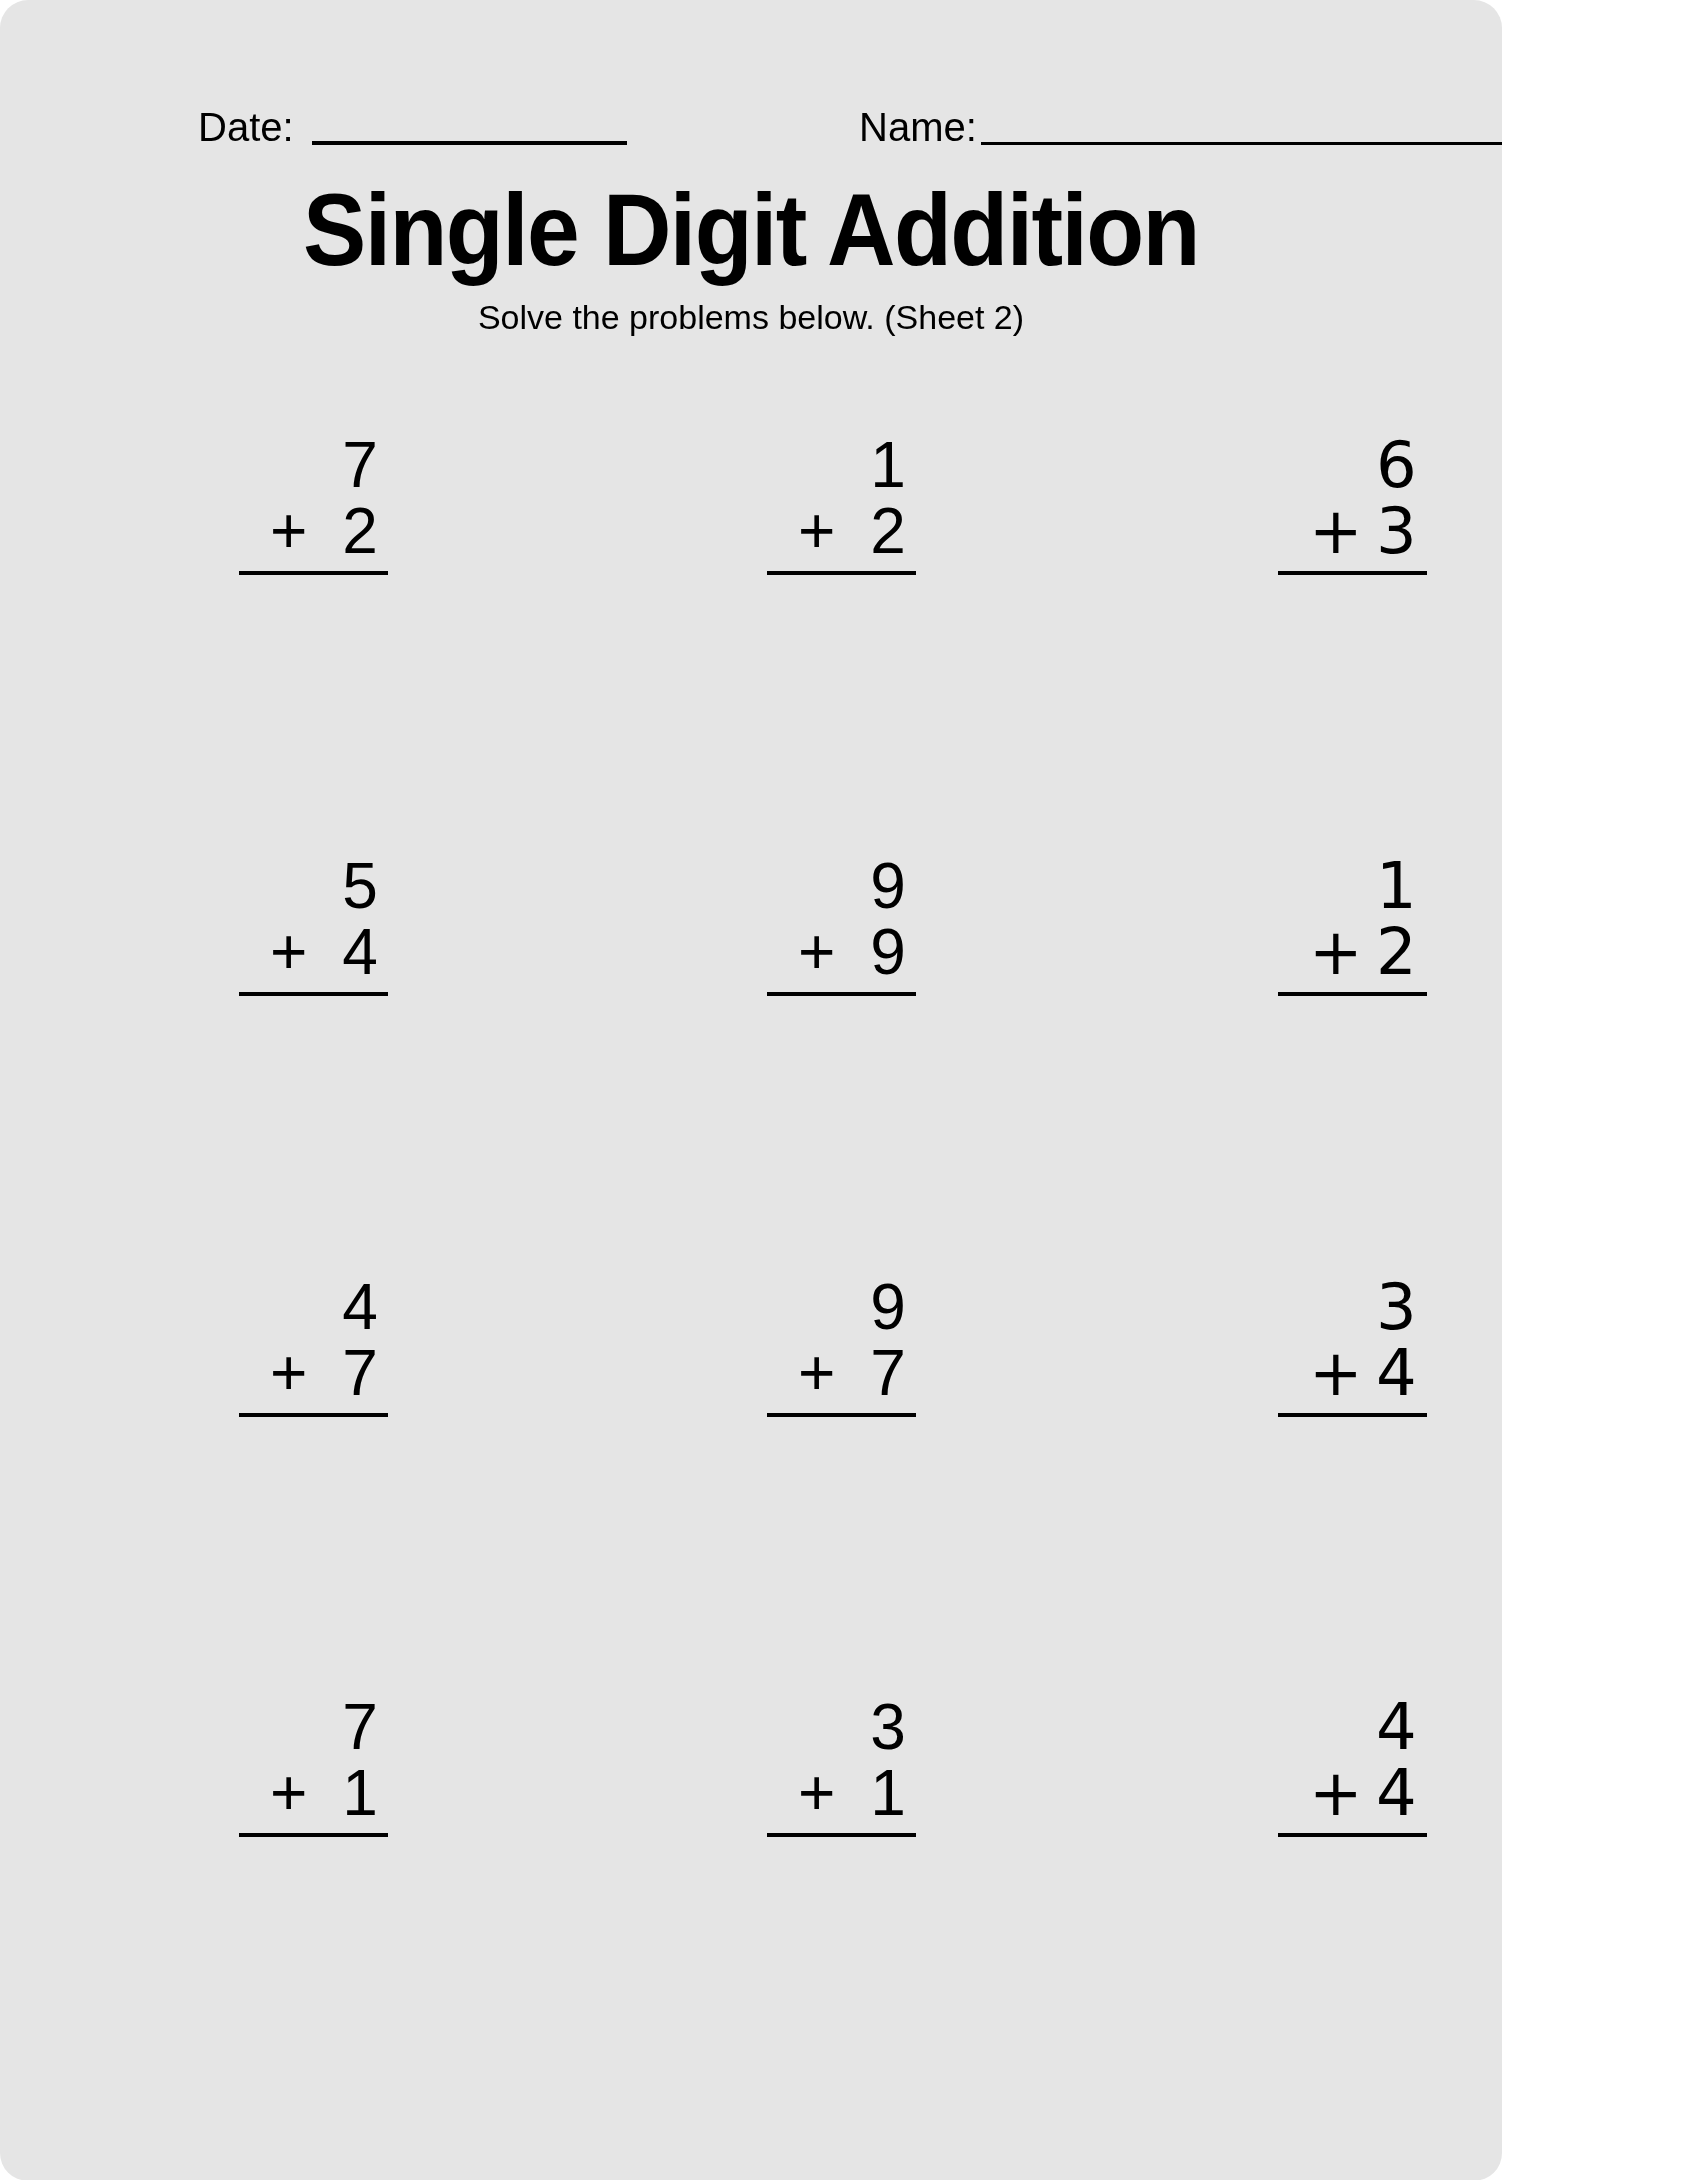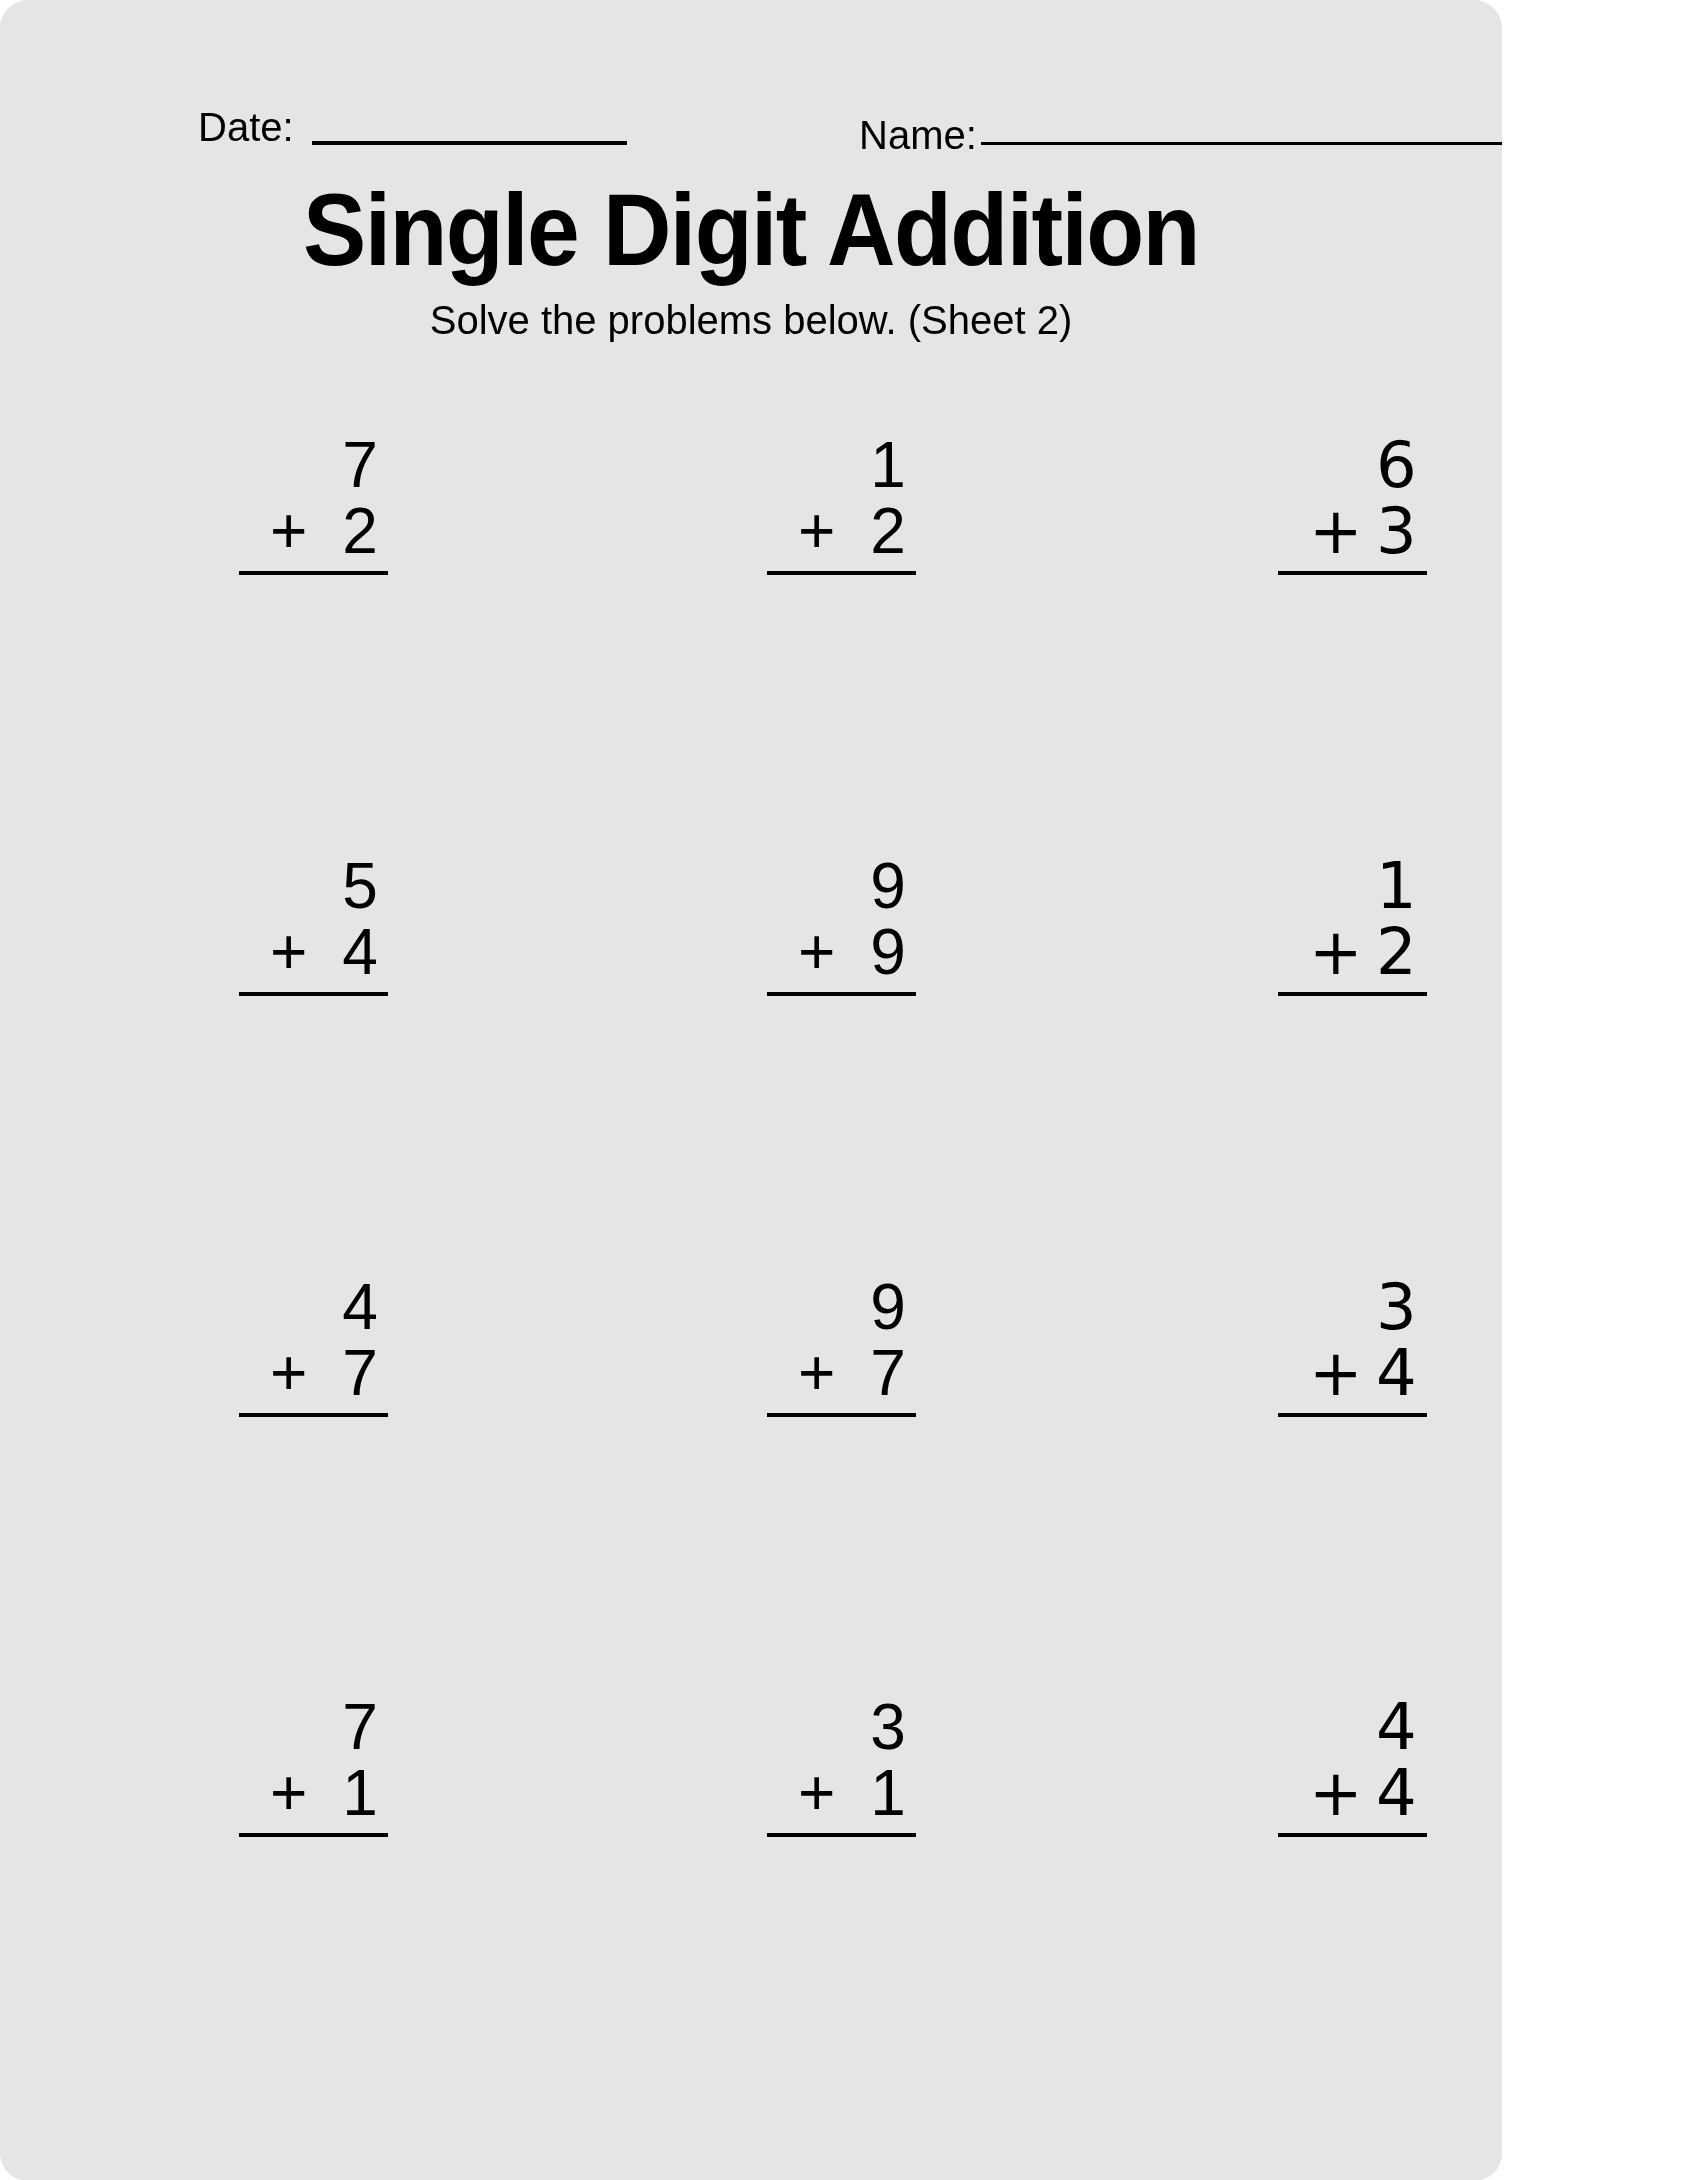--- a/index.html
+++ b/index.html
@@ -19,21 +19,21 @@
   }
 
   
   .field-label {
     position: absolute;
     font-size: 40px;
     line-height: 1;
     color: #000000;
   }
   .date-label { left: 198px; top: 107px; }
-  .name-label { left: 859px; top: 107px; margin-top: 8px; }
+  .name-label { left: 859px; top: 107px; }
   .blank-line {
     position: absolute;
     border-bottom: 4.3px solid #000000;
   }
   .date-line { left: 312px;  top: 103px; width: 315px; height: 38px; }
   .name-line { left: 981px; top: 105px; width: 528px; height: 37px; border-bottom-width: 3.4px; }
 
   
   .title {
     position: absolute;
@@ -49,21 +49,21 @@
     transform: scaleX(0.93);
     transform-origin: 50% 50%;
     white-space: nowrap;
   }
   .subtitle {
     position: absolute;
     top: 300px;
     left: 0;
     width: 100%;
     text-align: center;
-    font-size: 40px;
+    font-size: 34px;
     line-height: 1;
     white-space: nowrap;
   }
 
   
   .problem {
     position: absolute;
     width: 149px;
     font-size: 64px;
     line-height: 66px;

